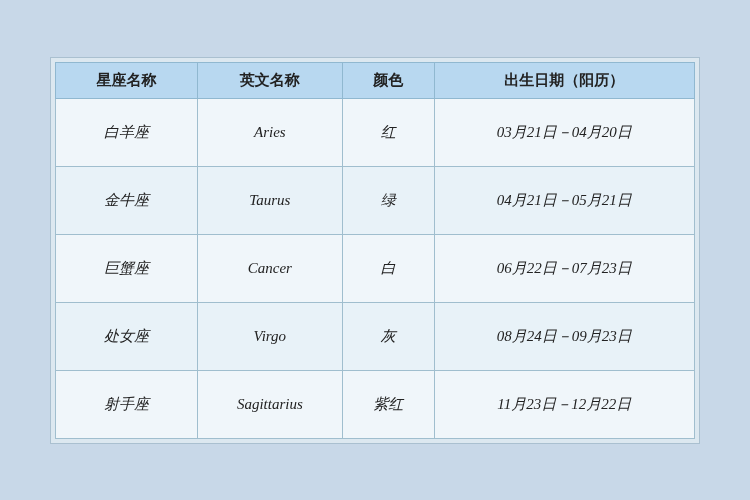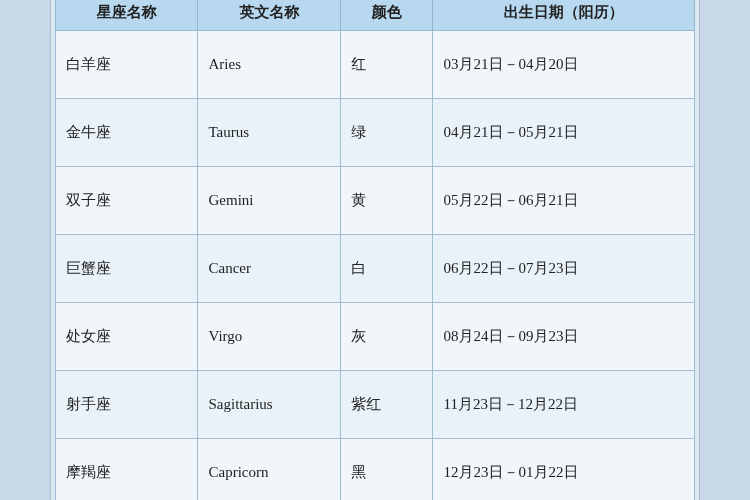--- a/index.html
+++ b/index.html
@@ -30,23 +30,25 @@
       border: 1px solid #90b8d0;
       padding: 8px 12px;
       text-align: center;
       font-size: 15px;
       font-weight: bold;
       color: #222;
     }
     tbody tr td {
       border: 1px solid #a0bece;
       padding: 24px 10px;
+      text-align: center;
       font-size: 15px;
       color: #222;
       background-color: #f0f6fa;
+      font-style: italic;
     }
     tbody tr:nth-child(even) td {
       background-color: #e8f2f8;
     }
   </style>
 </head>
 <body>
 
 <div class="table-container">
   <table>
@@ -65,44 +67,32 @@
           <td>红</td>
           <td>03月21日－04月20日</td>
         </tr>
         <tr>
           <td>金牛座</td>
           <td>Taurus</td>
           <td>绿</td>
           <td>04月21日－05月21日</td>
         </tr>
         <tr>
-          <td>双子座</td>
-          <td>Gemini</td>
-          <td>黄</td>
-          <td>05月22日－06月21日</td>
-        </tr>
-        <tr>
           <td>巨蟹座</td>
           <td>Cancer</td>
           <td>白</td>
           <td>06月22日－07月23日</td>
         </tr>
         <tr>
           <td>处女座</td>
           <td>Virgo</td>
           <td>灰</td>
           <td>08月24日－09月23日</td>
         </tr>
         <tr>
           <td>射手座</td>
           <td>Sagittarius</td>
           <td>紫红</td>
           <td>11月23日－12月22日</td>
         </tr>
-        <tr>
-          <td>摩羯座</td>
-          <td>Capricorn</td>
-          <td>黑</td>
-          <td>12月23日－01月22日</td>
-        </tr>
       </tbody>
   </table>
 </div>
 
 </body></html>

